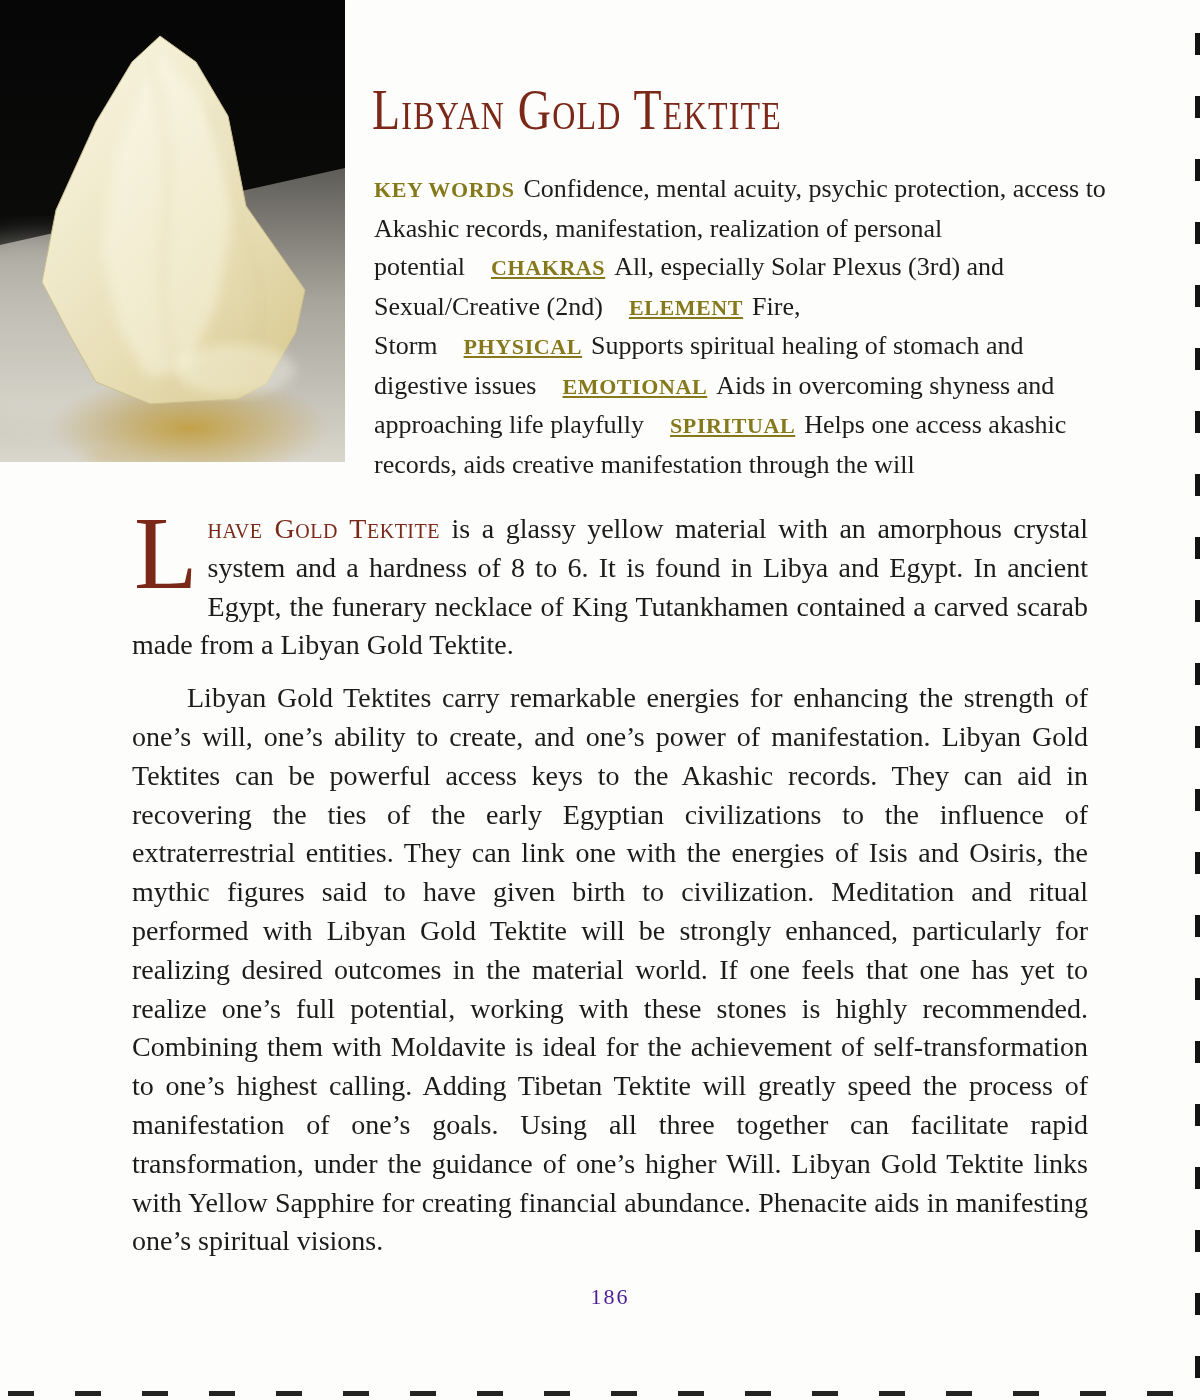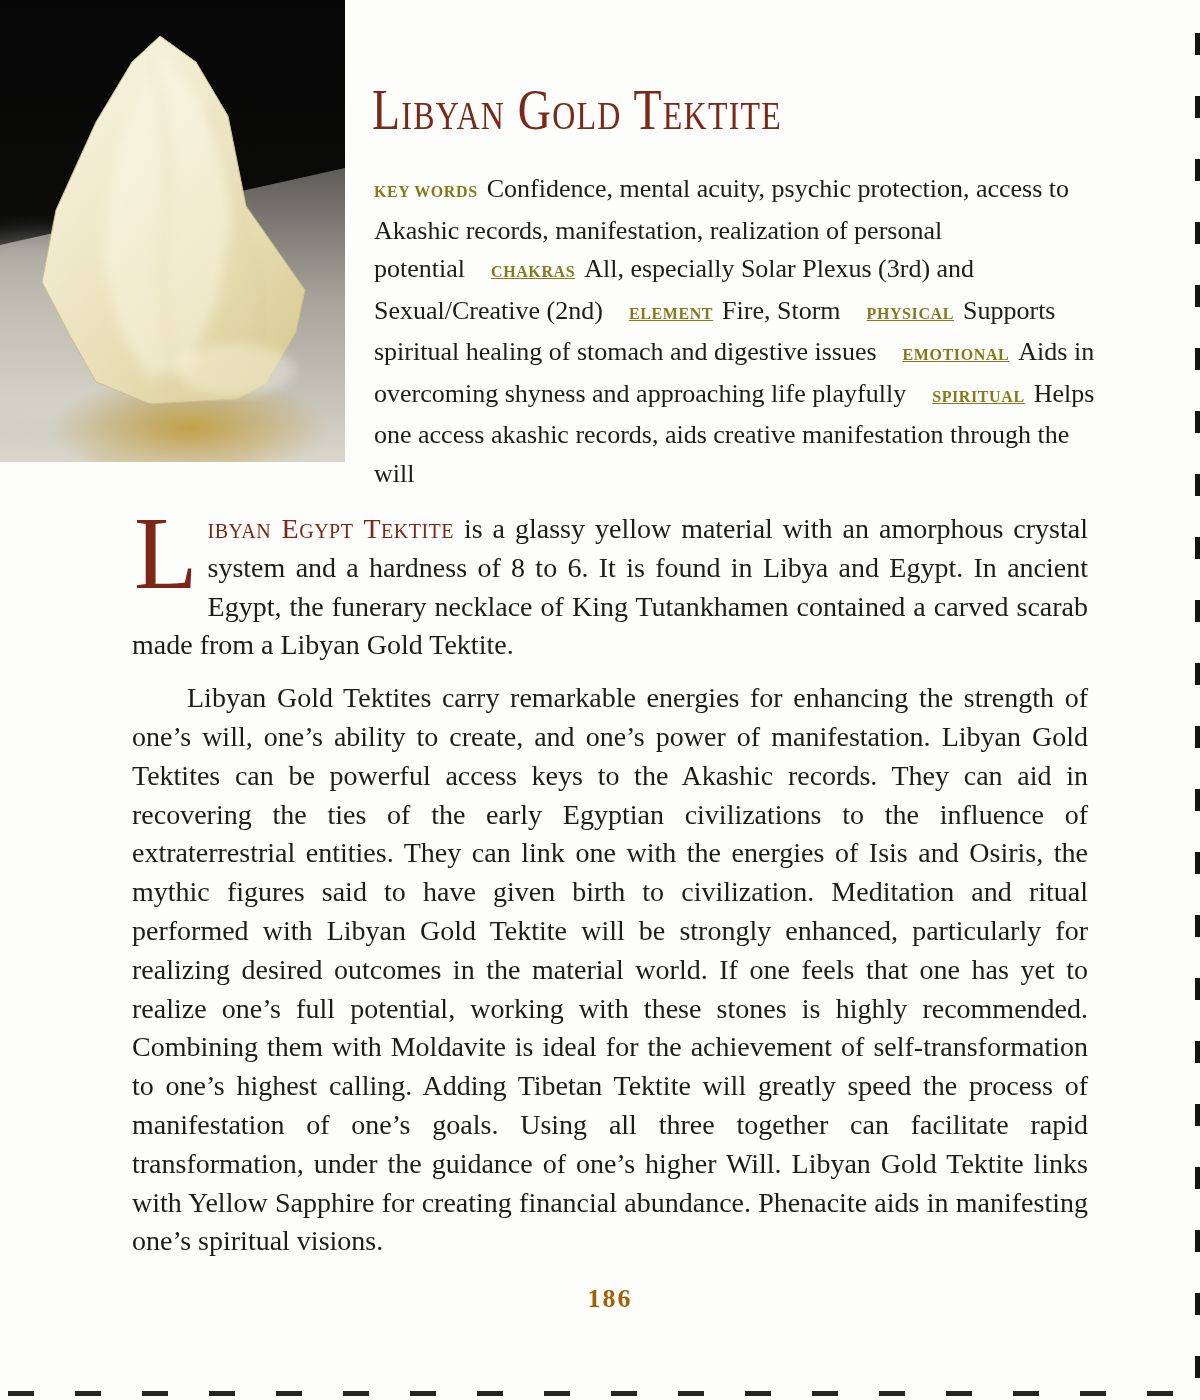--- a/index.html
+++ b/index.html
@@ -31,21 +31,21 @@
     font-variant:small-caps;
   }
 
   
   .attributes{
     position:absolute;left:374px;top:170px;width:736px;margin:0;
     font-size:26px;line-height:38.5px;color:#1c1c1c;
     text-align:left;
   }
   .attr-label{
-    font-weight:bold;color:#86791b;font-size:16px;letter-spacing:.6px;
+    font-weight:bold;color:#86791b;font-size:22px;letter-spacing:.6px;
     margin-right:9px;
   }
   .attr-text + .attr-label{margin-left:26px;text-decoration:underline;}
 
   
   .bodytext{
     position:absolute;left:132px;top:510px;width:956px;
     font-size:28px;line-height:38.8px;text-align:justify;
   }
   .bodytext p{margin:0;}
@@ -56,22 +56,22 @@
     color:#7b2818;
     margin:5px 10px 0 2px;
   }
   .leadcaps{
     font-variant:small-caps;color:#7b2818;letter-spacing:.5px;
   }
 
   
   .pagenum{
     position:absolute;left:132px;top:1284px;width:956px;
-    text-align:center;font-size:26px;font-weight:bold;
-    letter-spacing:2px;color:#a16207;
+    text-align:center;font-size:22px;font-weight:normal;
+    letter-spacing:2px;color:#4c1d95;
   }
 
   
   .right-ticks span{
     position:absolute;right:0;width:5px;height:22px;background:#141414;
   }
   .bottom-dashes span{
     position:absolute;top:1391px;width:26px;height:5px;background:#242424;
   }
 </style>
@@ -126,21 +126,21 @@
   </figure>
 
   <h1 class="title">
     <span class="tscale">Libyan Gold Tektite</span>
   </h1>
 
   <p class="attributes"><span class="attr-label">KEY WORDS</span><span class="attr-text">Confidence, mental acuity, psychic protection, access to Akashic records, manifestation, realization of personal potential</span><span class="attr-label">CHAKRAS</span><span class="attr-text">All, especially Solar Plexus (3rd) and Sexual/Creative (2nd)</span><span class="attr-label">ELEMENT</span><span class="attr-text">Fire, Storm</span><span class="attr-label">PHYSICAL</span><span class="attr-text">Supports spiritual healing of stomach and digestive issues</span><span class="attr-label">EMOTIONAL</span><span class="attr-text">Aids in overcoming shyness and approaching life playfully</span><span class="attr-label">SPIRITUAL</span><span class="attr-text">Helps one access akashic records, aids creative manifestation through the will</span></p>
 
   <div class="bodytext">
     <p class="para1">
-      <span class="dropcap">L</span><span class="leadcaps">ibyan Egypt Tektite</span><span> is a glassy yellow material with an amorphous crystal system and a hardness of 8 to 6. It is found in Libya and Egypt. In ancient Egypt, the funerary necklace of King Tutankhamen contained a carved scarab made from a Libyan Gold Tektite.</span>
+      <span class="dropcap">L</span><span class="leadcaps">have Gold Tektite</span><span> is a glassy yellow material with an amorphous crystal system and a hardness of 8 to 6. It is found in Libya and Egypt. In ancient Egypt, the funerary necklace of King Tutankhamen contained a carved scarab made from a Libyan Gold Tektite.</span>
     </p>
     <p class="para2">Libyan Gold Tektites carry remarkable energies for enhancing the strength of one’s will, one’s ability to create, and one’s power of manifestation. Libyan Gold Tektites can be powerful access keys to the Akashic records. They can aid in recovering the ties of the early Egyptian civilizations to the influence of extraterrestrial entities. They can link one with the energies of Isis and Osiris, the mythic figures said to have given birth to civilization. Meditation and ritual performed with Libyan Gold Tektite will be strongly enhanced, particularly for realizing desired outcomes in the material world. If one feels that one has yet to realize one’s full potential, working with these stones is highly recommended. Combining them with Moldavite is ideal for the achievement of self-transformation to one’s highest calling. Adding Tibetan Tektite will greatly speed the process of manifestation of one’s goals. Using all three together can facilitate rapid transformation, under the guidance of one’s higher Will. Libyan Gold Tektite links with Yellow Sapphire for creating financial abundance. Phenacite aids in manifesting one’s spiritual visions.</p>
   </div>
 
   <div class="pagenum">186</div>
 
   <div class="right-ticks">
       <span style="top: 33px;"></span>
       <span style="top: 96px;"></span>
       <span style="top: 159px;"></span>

